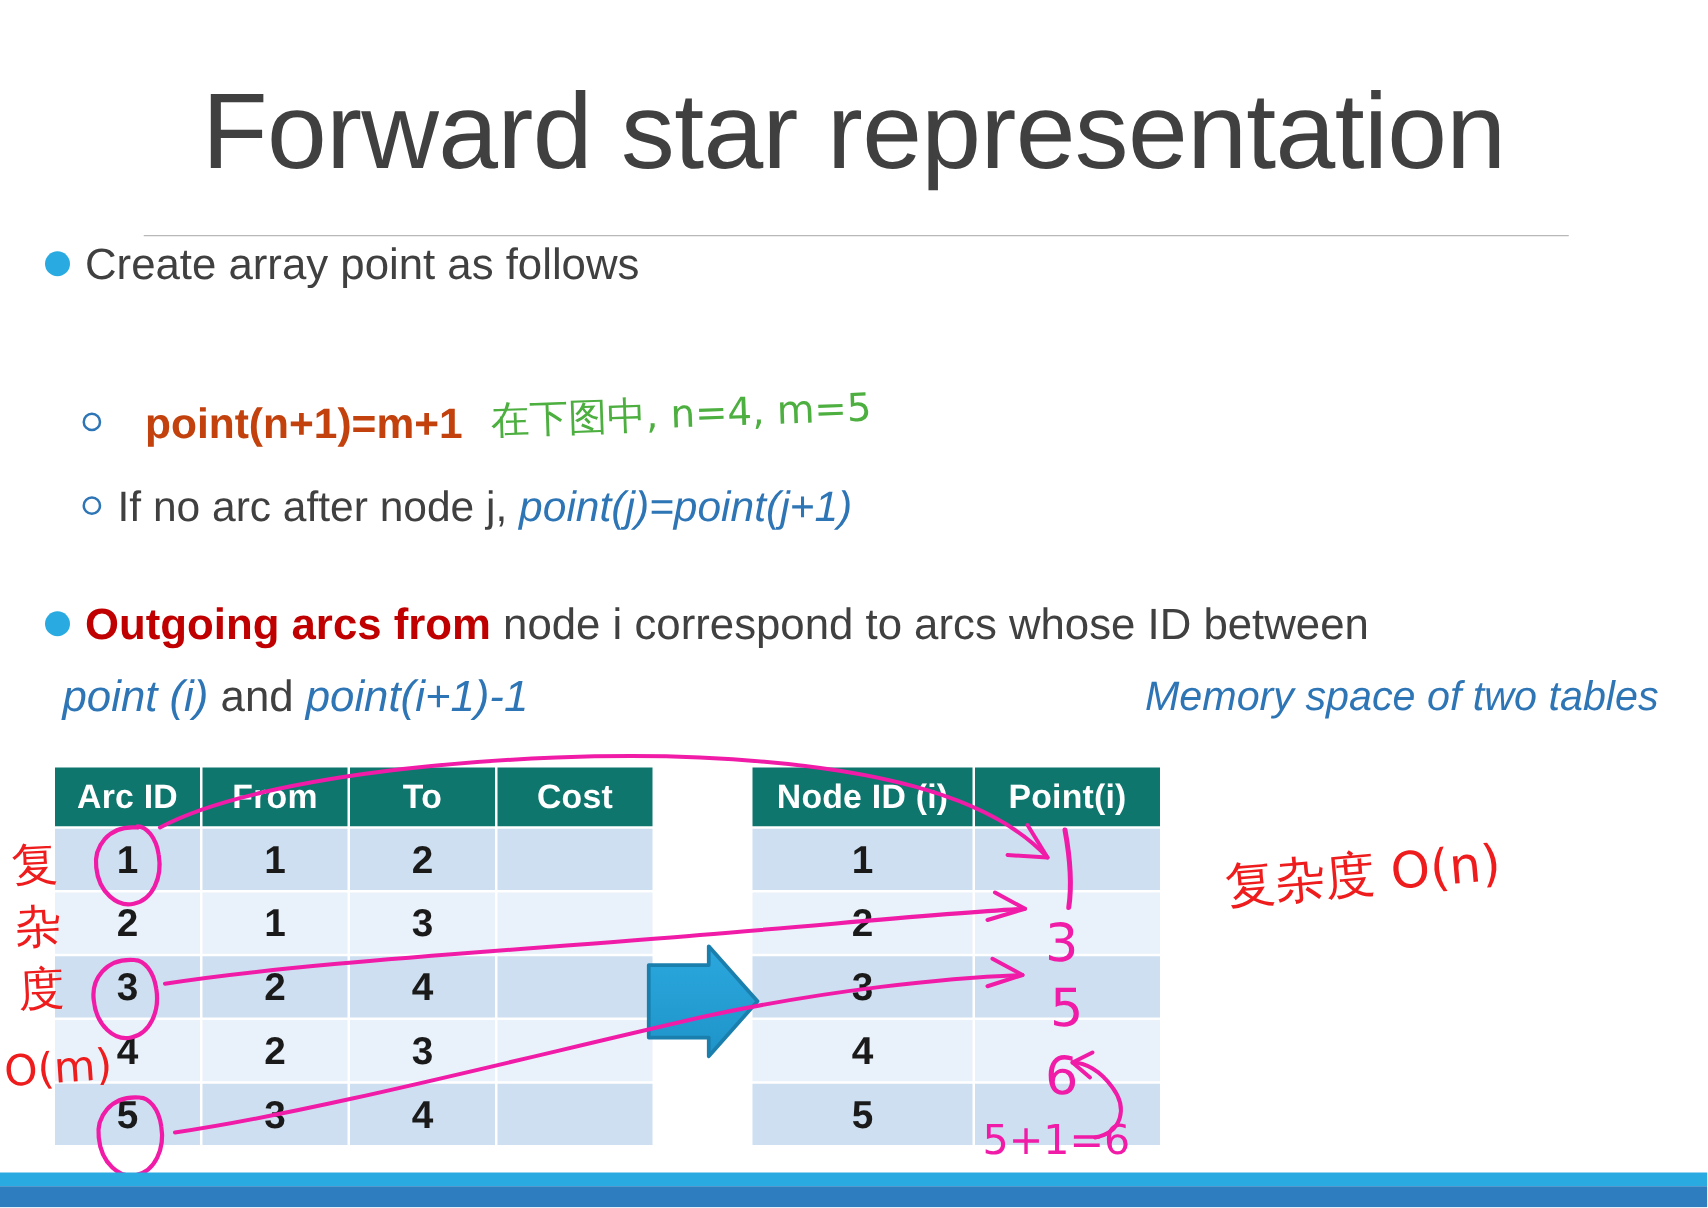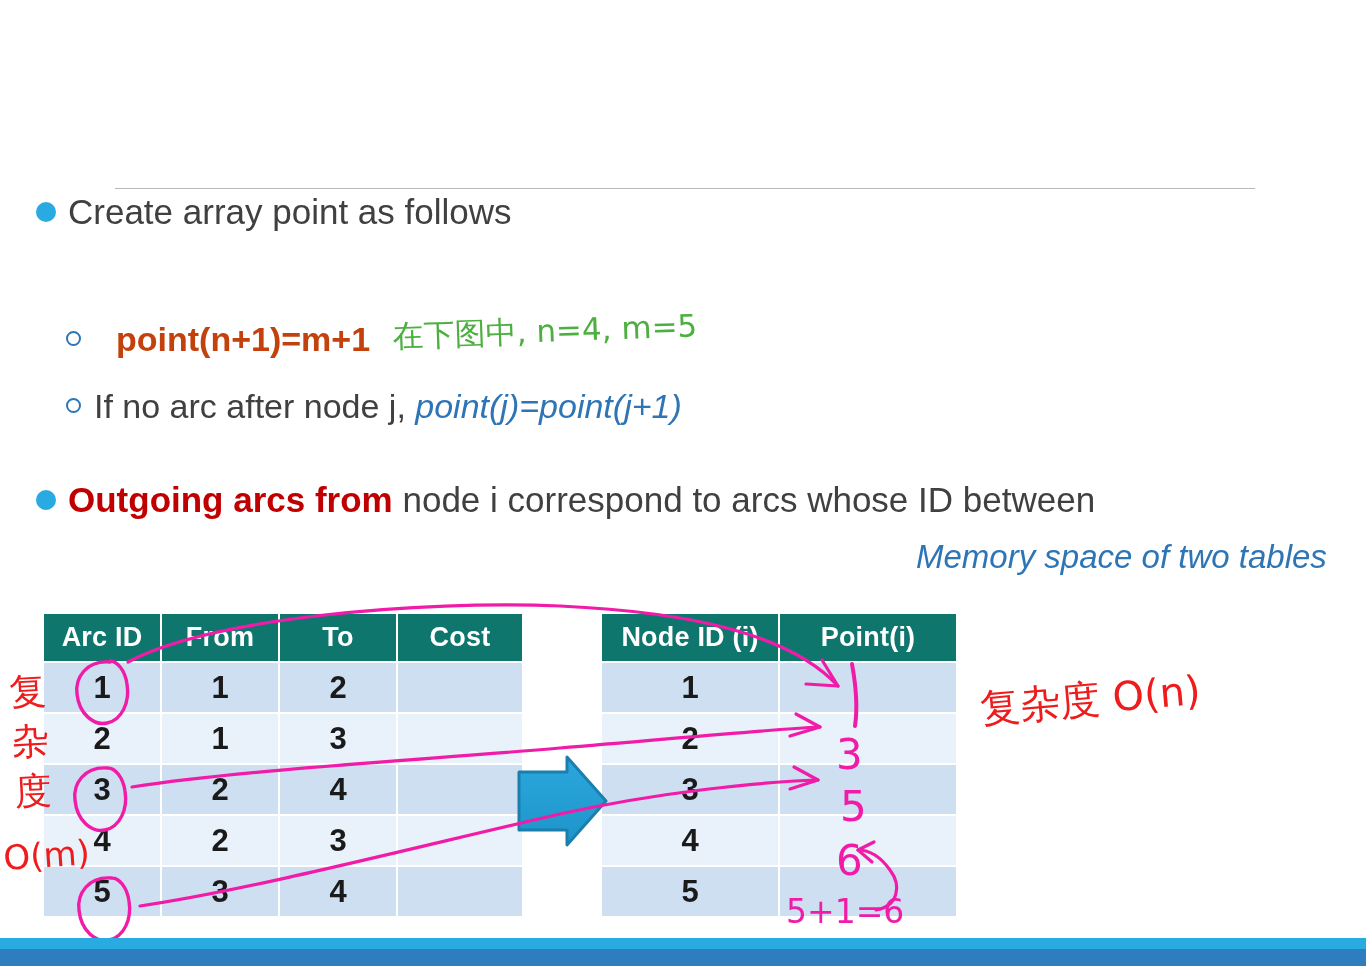--- a/index.html
+++ b/index.html
@@ -91,21 +91,21 @@
   .tbl tr.even td{background:#E9F1FA;}
 
   #tbl-arcs{left:42px;top:612px;}
   #tbl-arcs th:nth-child(1),#tbl-arcs td:nth-child(1){width:116px;}
   #tbl-arcs th:nth-child(2),#tbl-arcs td:nth-child(2){width:116px;}
   #tbl-arcs th:nth-child(3),#tbl-arcs td:nth-child(3){width:116px;}
   #tbl-arcs th:nth-child(4),#tbl-arcs td:nth-child(4){width:124px;}
 
   #tbl-point{left:600px;top:612px;}
   #tbl-point th:nth-child(1),#tbl-point td:nth-child(1){width:176px;}
-  #tbl-point th:nth-child(2),#tbl-point td:nth-child(2){width:176px;}
+  #tbl-point th:nth-child(2),#tbl-point td:nth-child(2){width:148px;}
 
   
   #bar-light{position:absolute;left:0;top:938px;width:1366px;height:11px;background:#29ABE2;}
   #bar-dark{position:absolute;left:0;top:949px;width:1366px;height:17px;background:#2E7DBE;}
 
   
   #ink{position:absolute;left:0;top:0;width:1366px;height:966px;pointer-events:none;}
 
   .hand-red{
     position:absolute;
@@ -158,37 +158,41 @@
   #mag-p2{left:836px;top:730px;}
   #mag-p3{left:840px;top:782px;}
   #mag-p4{left:836px;top:836px;}
   #mag-p5{left:786px;top:892px;font-size:33px;}
 </style>
 </head>
 <body>
 
 <div id="slide">
 
+  <div id="title">Forward star representation</div>
   <div id="title-rule"></div>
 
   <div class="lvl1" style="left:36px;top:194px;">
     <span class="dot"></span><span>Create array point as follows</span>
   </div>
 
 
   <div class="lvl2" style="left:66px;top:322px;">
     <span class="ring"></span><span class="blue-b">point(n+1)=m+1</span>
   </div>
 
   <div class="lvl2" style="left:66px;top:389px;">
     <span class="ring"></span><span>If no arc after node j, </span><span class="blue">point(j)=point(j+1)</span>
   </div>
 
   <div class="lvl1" style="left:36px;top:482px;">
     <span class="dot"></span><span class="red">Outgoing arcs from</span><span> node i correspond to arcs whose ID between</span>
+  </div>
+  <div class="lvl1" style="left:50px;top:540px;">
+    <span class="blue">point (i)</span><span> and </span><span class="blue">point(i+1)-1</span>
   </div>
 
   <div class="lvl1" style="left:916px;top:540px;font-size:33px;">
     <span class="blue">Memory space of  two tables</span>
   </div>
 
   <table class="tbl" id="tbl-arcs">
     <thead>
       <tr>
         <th>Arc ID</th>

